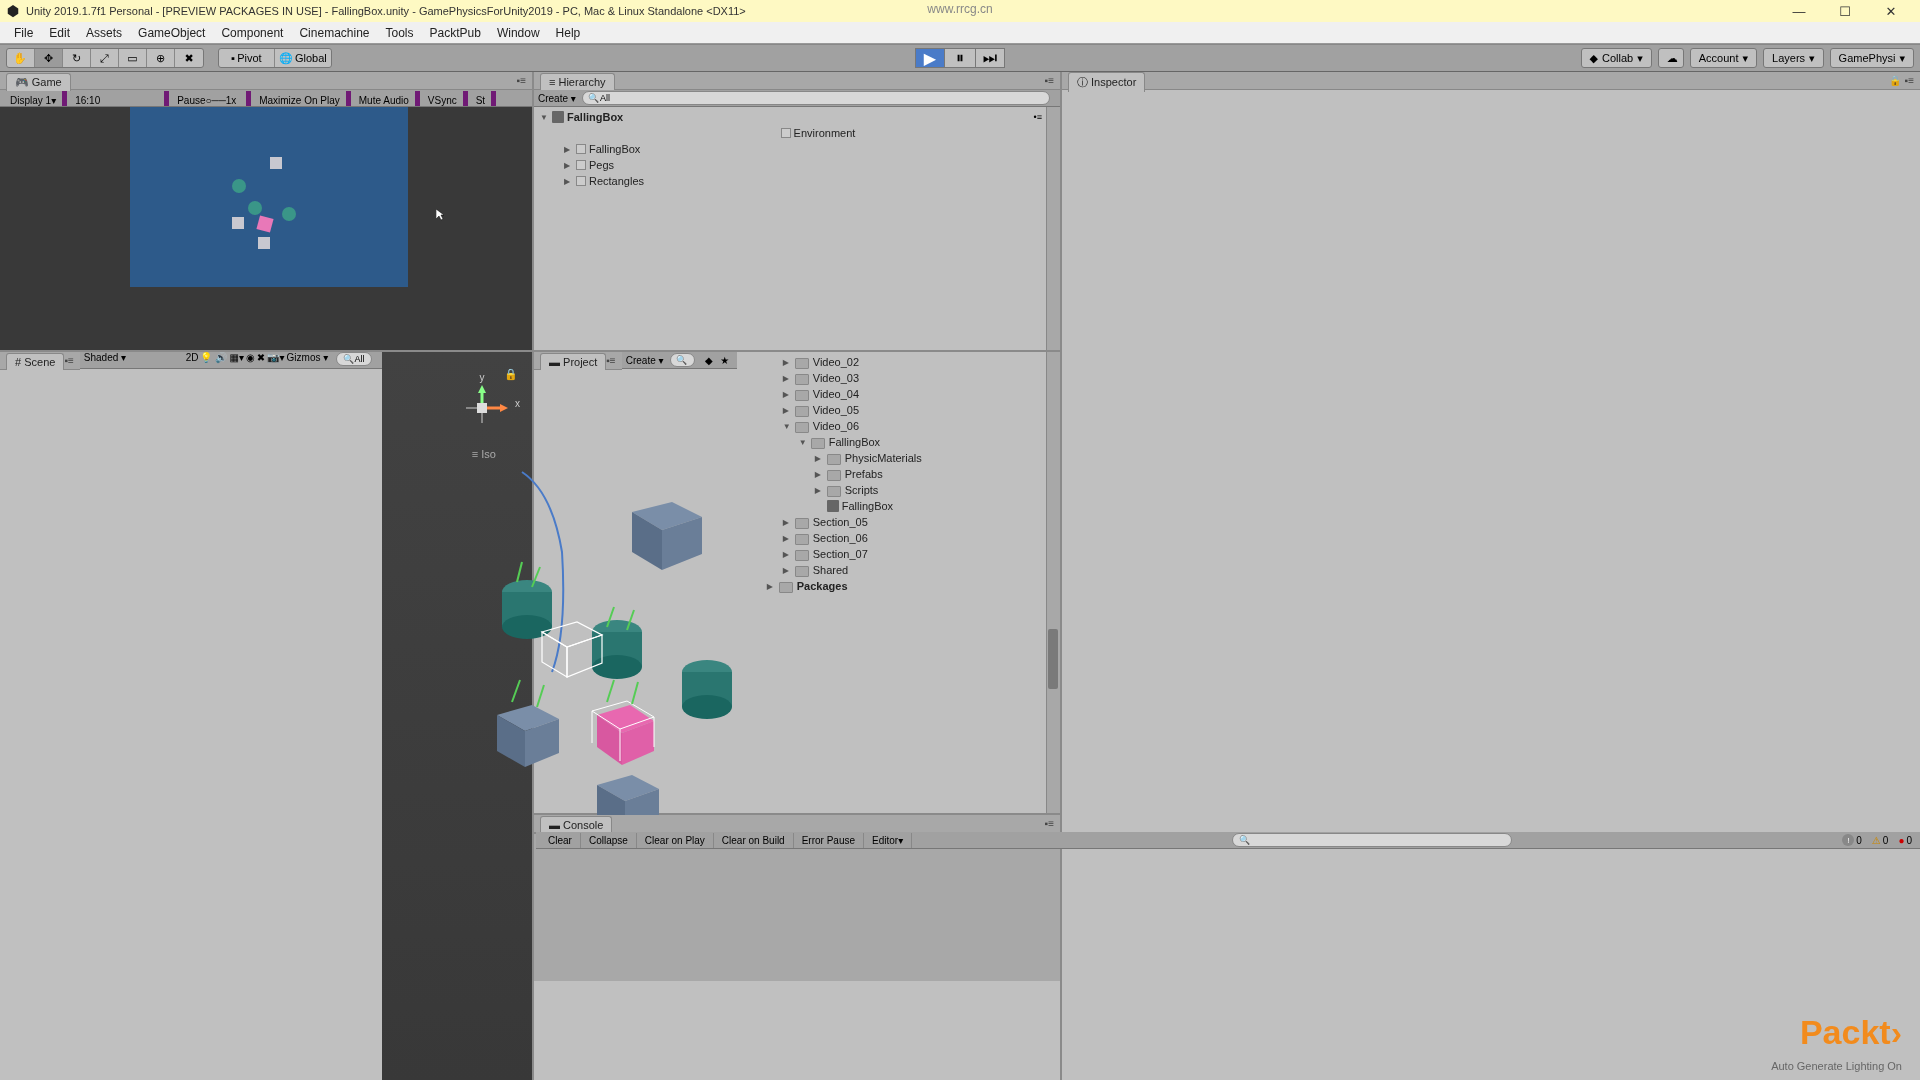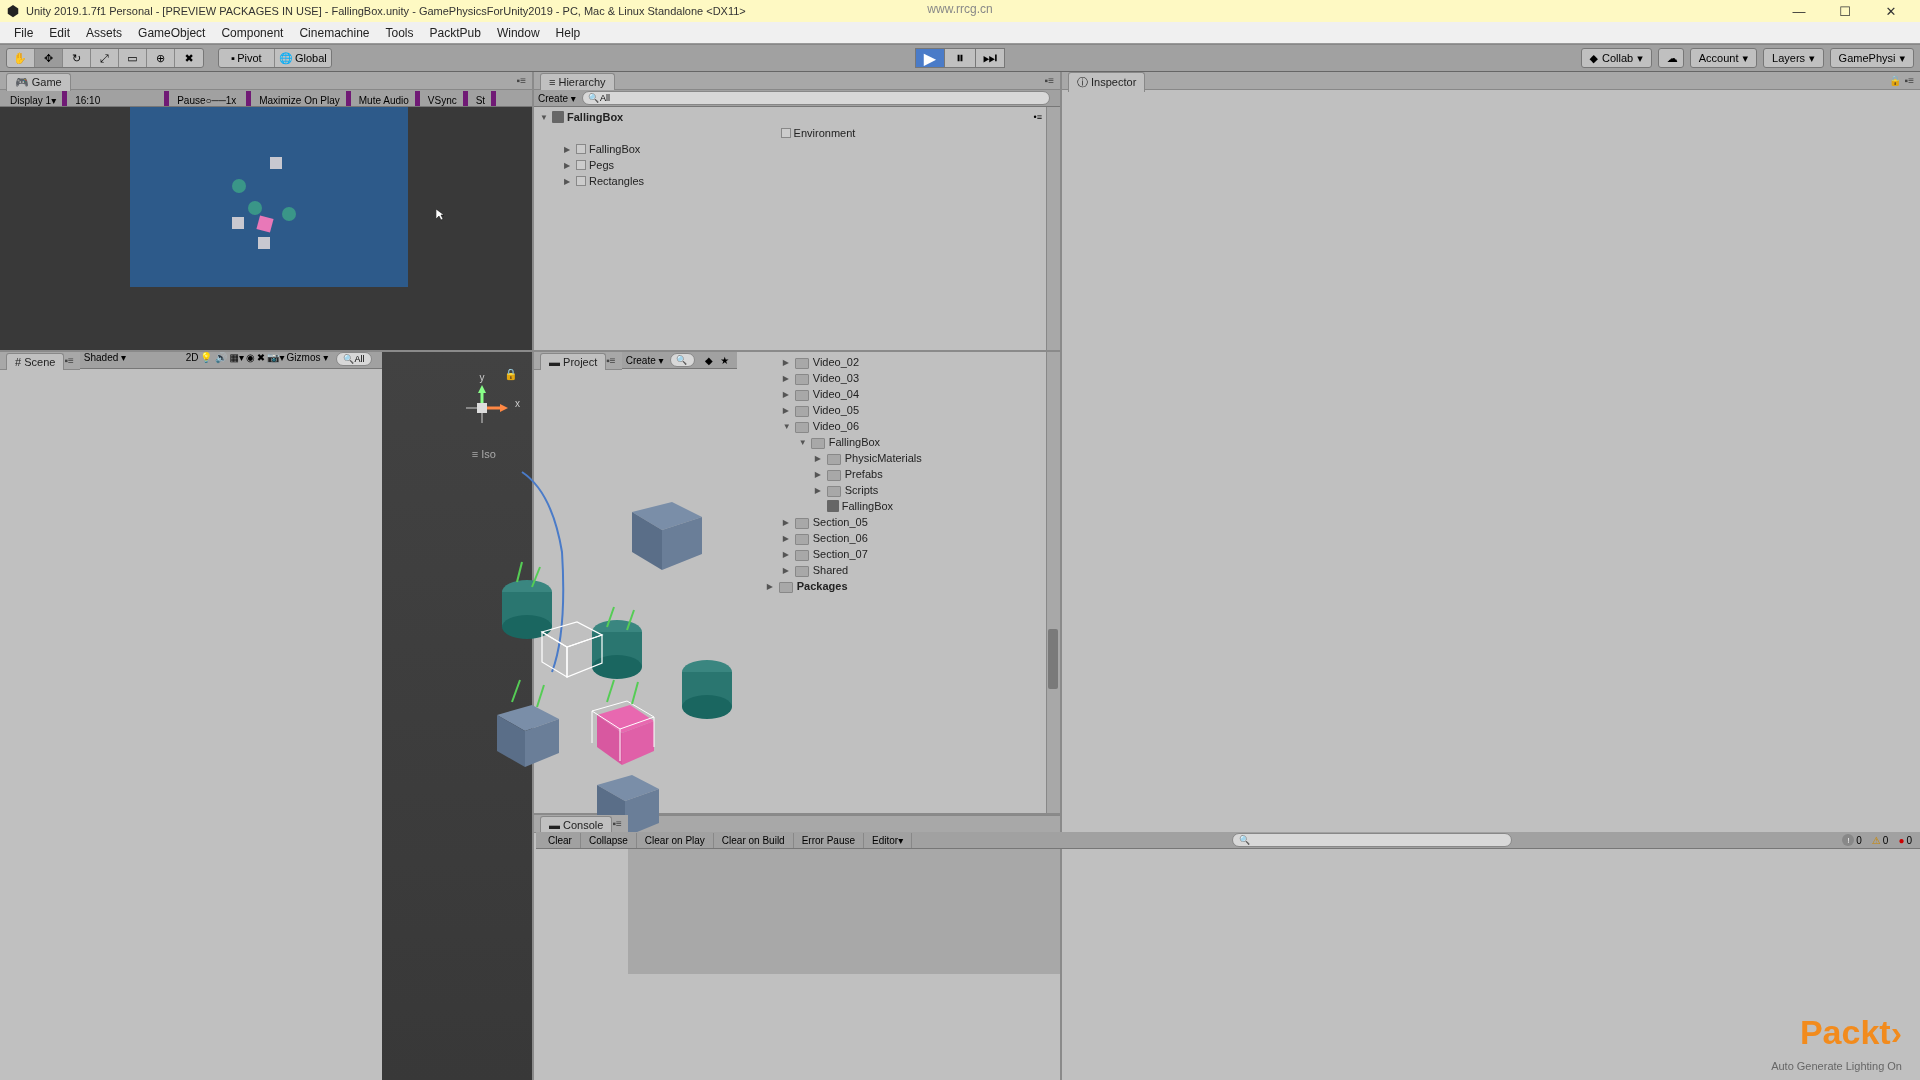--- a/index.html
+++ b/index.html
@@ -62,21 +62,21 @@
 .tree-label.bold { font-weight: bold; }
 .hier-scroll { position: absolute; right: 0; top: 0; width: 14px; height: 100%; background: #a8a8a8; border-left: 1px solid #888; }
 
 
 .project-panel { flex: 1; display: flex; border-bottom: 2px solid #8a8a8a; }
 .proj-tree { flex: 1; background: #c0c0c0; font-size: 11px; position: relative; padding: 2px 0; overflow: hidden; }
 .proj-scroll { position: absolute; right: 0; top: 0; width: 14px; height: 100%; background: #a8a8a8; border-left: 1px solid #888; }
 .proj-thumb { position: absolute; right: 2px; top: 60%; width: 10px; height: 60px; background: #7a7a7a; border-radius: 2px; }
 
 
-.console-panel { height: 265px; display: flex; flex-direction: row; }
+.console-panel { height: 265px; display: flex; flex-direction: column; }
 .console-toolbar { height: 17px; background: #a1a1a1; border-bottom: 1px solid #777; display: flex; align-items: center; font-size: 10px; padding: 0 4px; }
 .console-toolbar .ct-btn { padding: 0 8px; border-right: 1px solid #888; height: 15px; display: flex; align-items: center; }
 .console-body { flex: 1; background: #c0c0c0; }
 .console-lower { height: 60%; background: #a8a8a8; border-top: 1px solid #888; }
 .console-counts { margin-left: auto; display: flex; gap: 2px; align-items: center; }
 .count-badge { display: flex; align-items: center; gap: 2px; padding: 0 4px; }
 
 
 .inspector-panel { flex: 1; background: #c0c0c0; }
 

